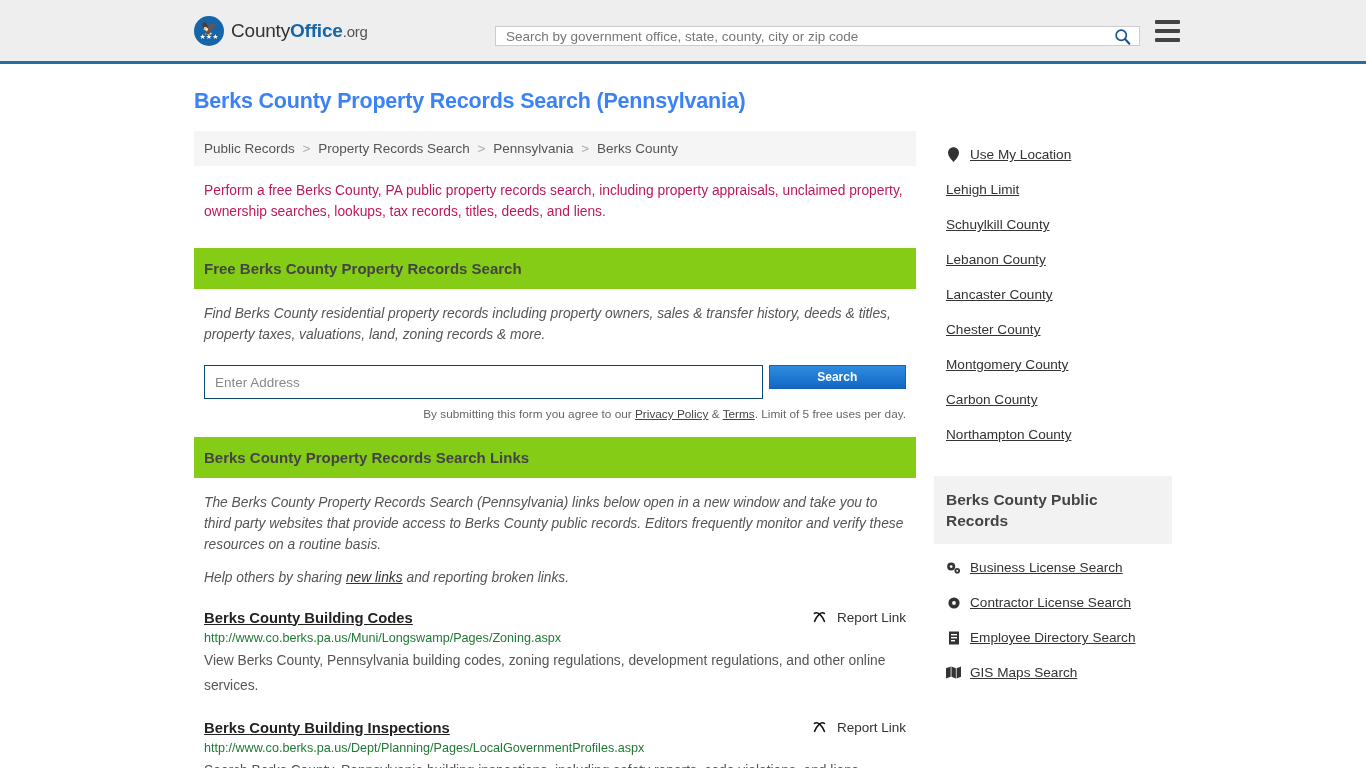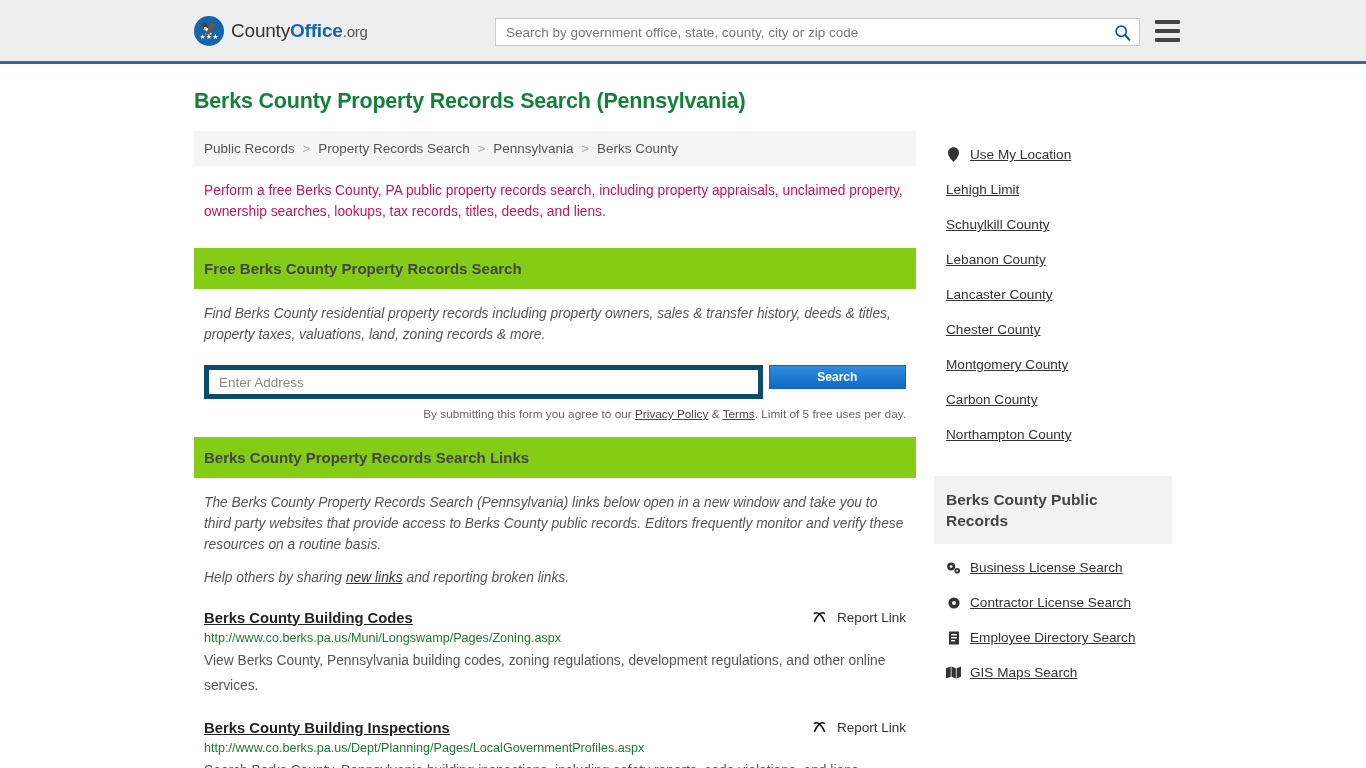--- a/index.html
+++ b/index.html
@@ -45,22 +45,22 @@
   .brand-seal .stars {
     color: #ffffff; font-size: 7px; line-height: 7px; letter-spacing: 0px;
   }
   .brand-text { font-size: 19px; color: #333333; letter-spacing: -0.2px; }
   .brand-text .b-county { color: #333333; }
   .brand-text .b-office { color: #1565a8; font-weight: bold; }
   .brand-text .b-org { color: #555555; font-size: 15px; }
 
   .search-wrap {
     position: absolute;
-    left: 495px; top: 18px;
-    width: 645px; height: 28px;
+    left: 495px; top: 26px;
+    width: 645px; height: 20px;
     background: #ffffff;
     border: 1px solid #cccccc;
     display: flex;
     align-items: center;
   }
   .search-wrap input {
     flex: 1;
     border: none; outline: none;
     font-size: 13.5px;
     color: #333333;
@@ -91,21 +91,21 @@
 
   
   .page {
     width: 1366px;
     padding: 0 194px;
     position: relative;
   }
   .page-title {
     font-size: 21.5px;
     font-weight: bold;
-    color: #15803d;
+    color: #3b82f6;
     margin: 25px 0 17px 0;
     letter-spacing: -0.2px;
   }
   .columns { display: flex; align-items: flex-start; }
   .col-main { width: 722px; margin-right: 18px; }
   .col-side { width: 238px; }
 
   
   .breadcrumb {
     background: #f5f5f5;
@@ -143,21 +143,21 @@
   .sec-body a { color: #333333; }
 
   
   .addr-form {
     display: flex;
     padding: 8px 10px 0 10px;
     align-items: stretch;
   }
   .addr-input {
     width: 574px; height: 34px;
-    border: 5px solid #0c4a6e;
+    border: 1px solid #0c4a6e;
     font-size: 13.5px;
     padding: 0 10px;
     outline: none;
     color: #333333;
     font-family: "Liberation Sans", sans-serif;
   }
   .addr-input::placeholder { color: #888888; }
   .addr-submit {
     width: 141px; height: 24px;
     margin-left: 6px;

